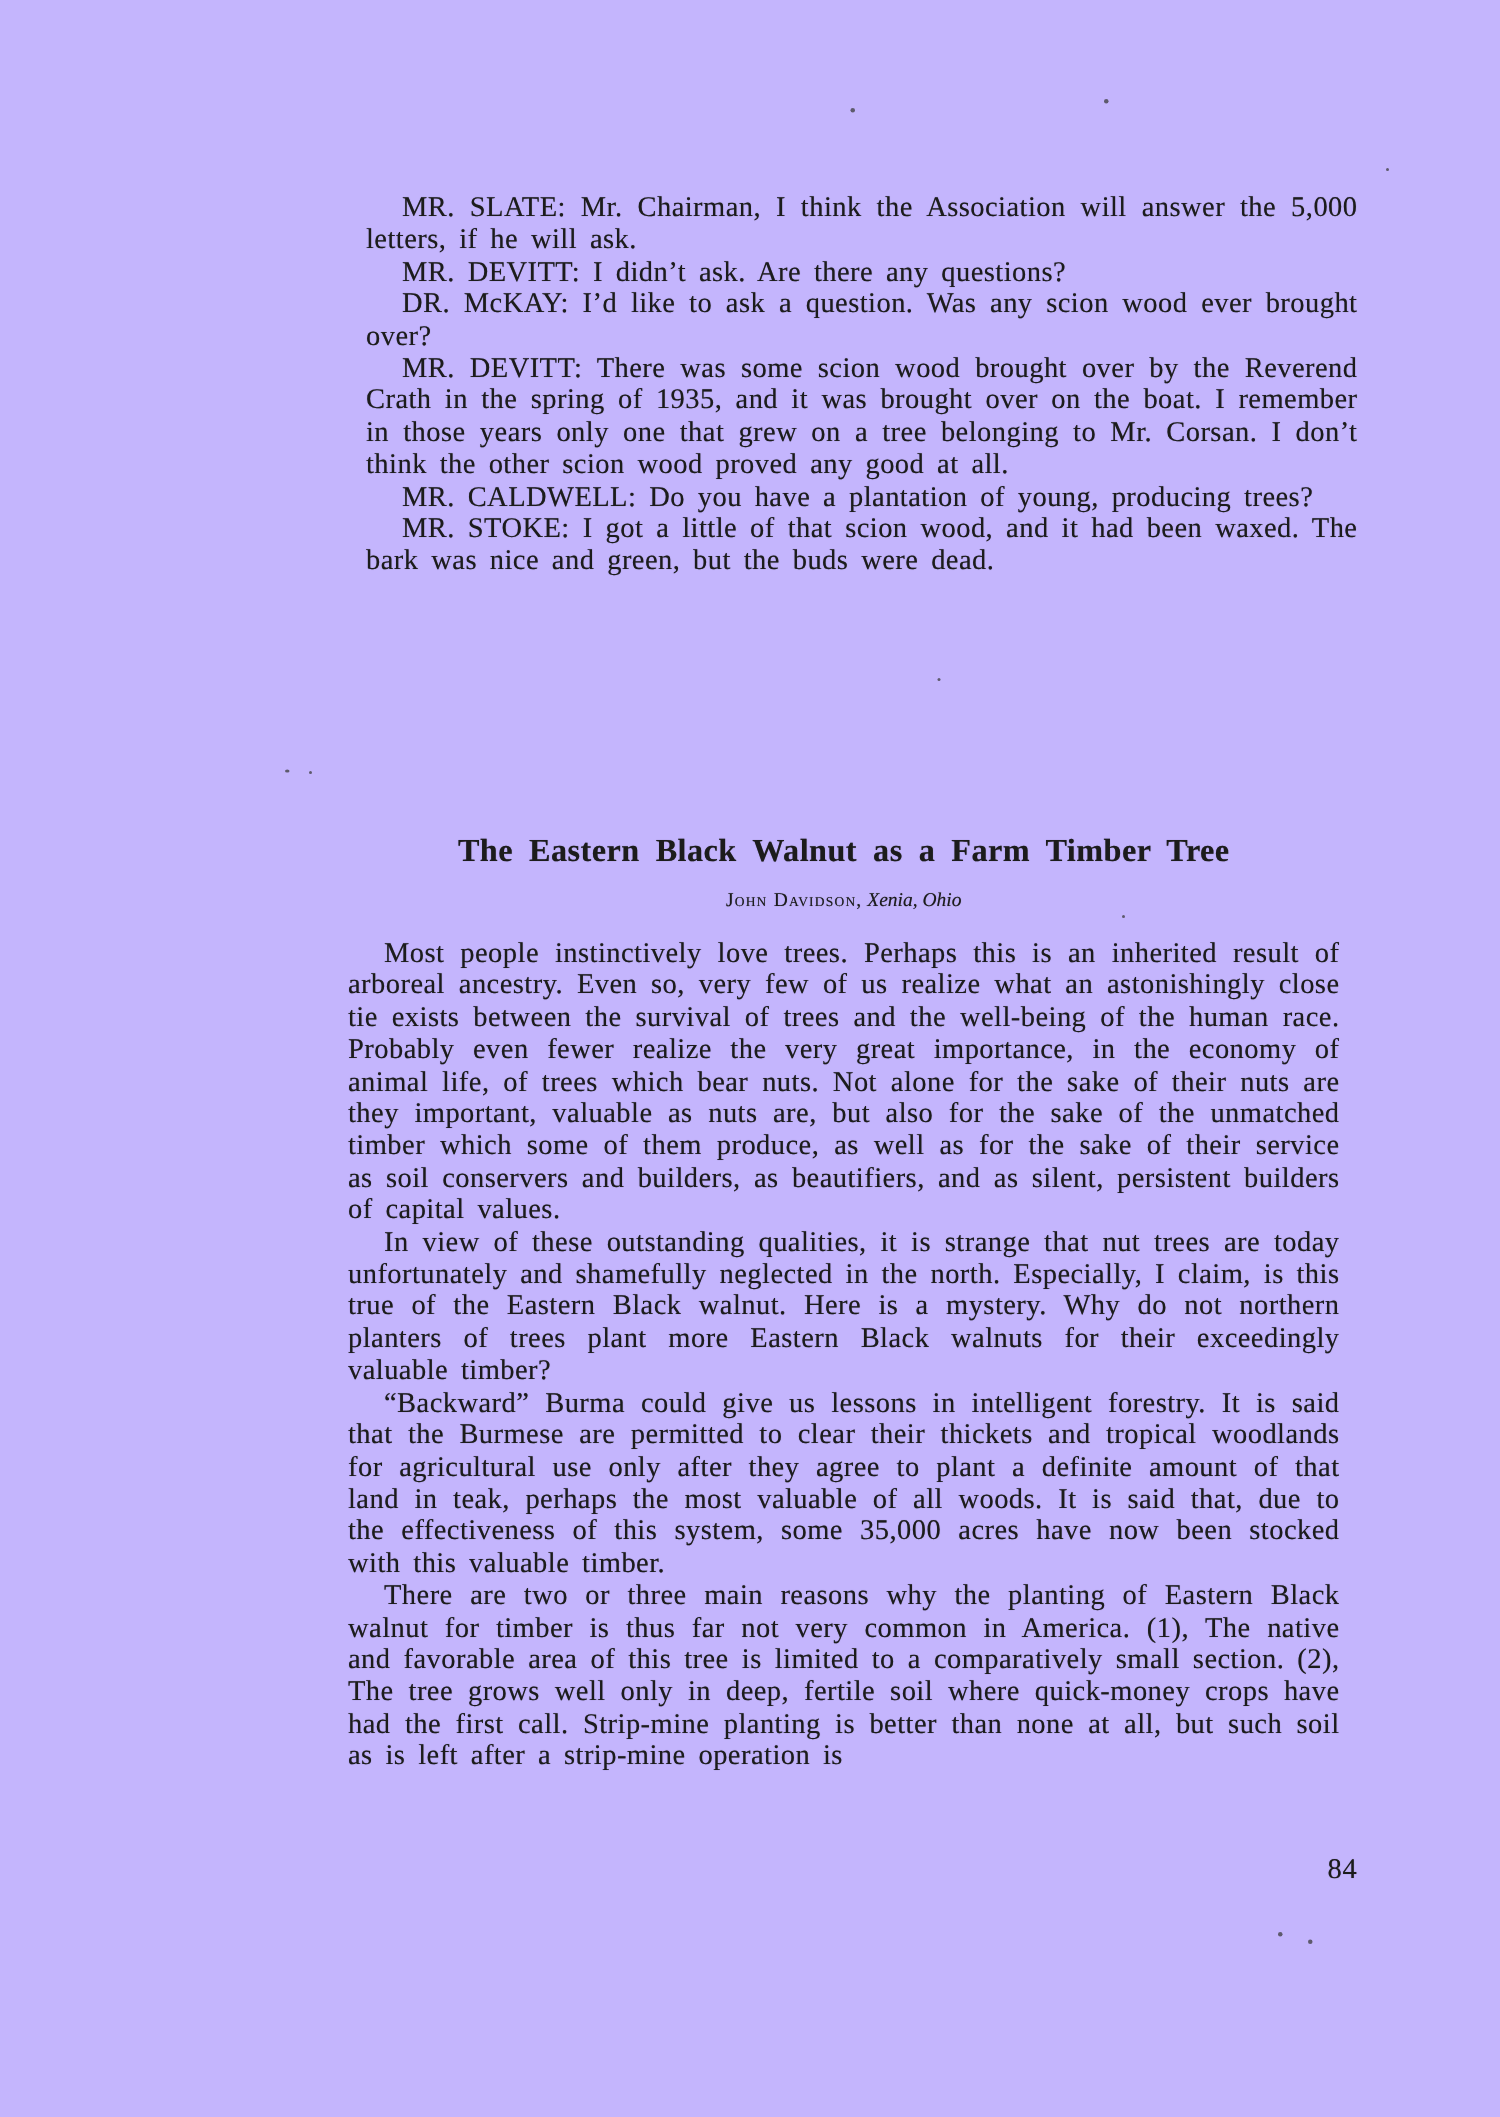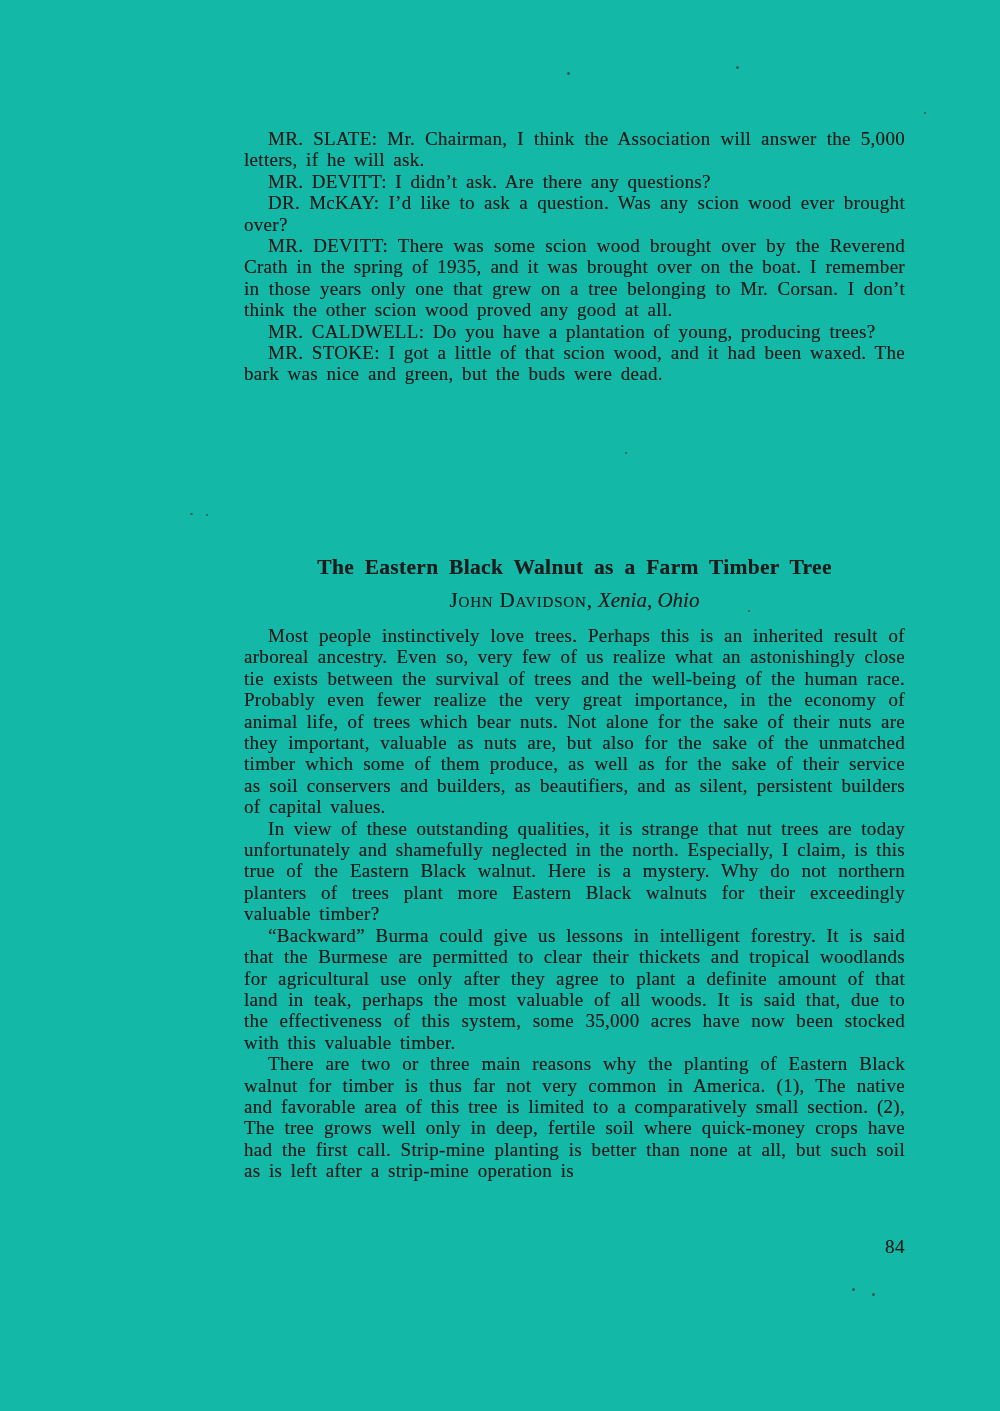--- a/index.html
+++ b/index.html
@@ -4,36 +4,36 @@
 <style>
   html, body {
     margin: 0;
     padding: 0;
     background: #fdfdfb;
   }
   .page {
     position: relative;
     width: 1000px;
     height: 1411px;
-    background: #14b8a6;
+    background: #c4b5fd;
     font-family: "Liberation Serif", serif;
     color: #1c1c1c;
     overflow: hidden;
     text-shadow: 0 0 0.5px rgba(25,25,25,0.55);
   }
   .dialogue {
     position: absolute;
     top: 128px;
     left: 244px;
     width: 661px;
   }
   .article {
     position: absolute;
     top: 554px;
-    left: 244px;
+    left: 232px;
     width: 661px;
   }
   p.para, p.body-para {
     margin: 0;
     font-size: 19px;
     line-height: 21.4px;
     text-align: justify;
     text-indent: 24px;
     letter-spacing: 0.3px;
     word-spacing: 3.5px;
@@ -43,21 +43,21 @@
     margin: 0;
     font-size: 21.5px;
     font-weight: bold;
     text-align: center;
     letter-spacing: 0.3px;
     word-spacing: 5px;
     line-height: 26px;
   }
   .byline {
     margin: 10px 0 15px 0;
-    font-size: 21px;
+    font-size: 13px;
     text-align: center;
     text-indent: 0;
     line-height: 20px;
   }
   .author {
     font-variant: small-caps;
     letter-spacing: 0.8px;
   }
   .location {
     font-style: italic;

